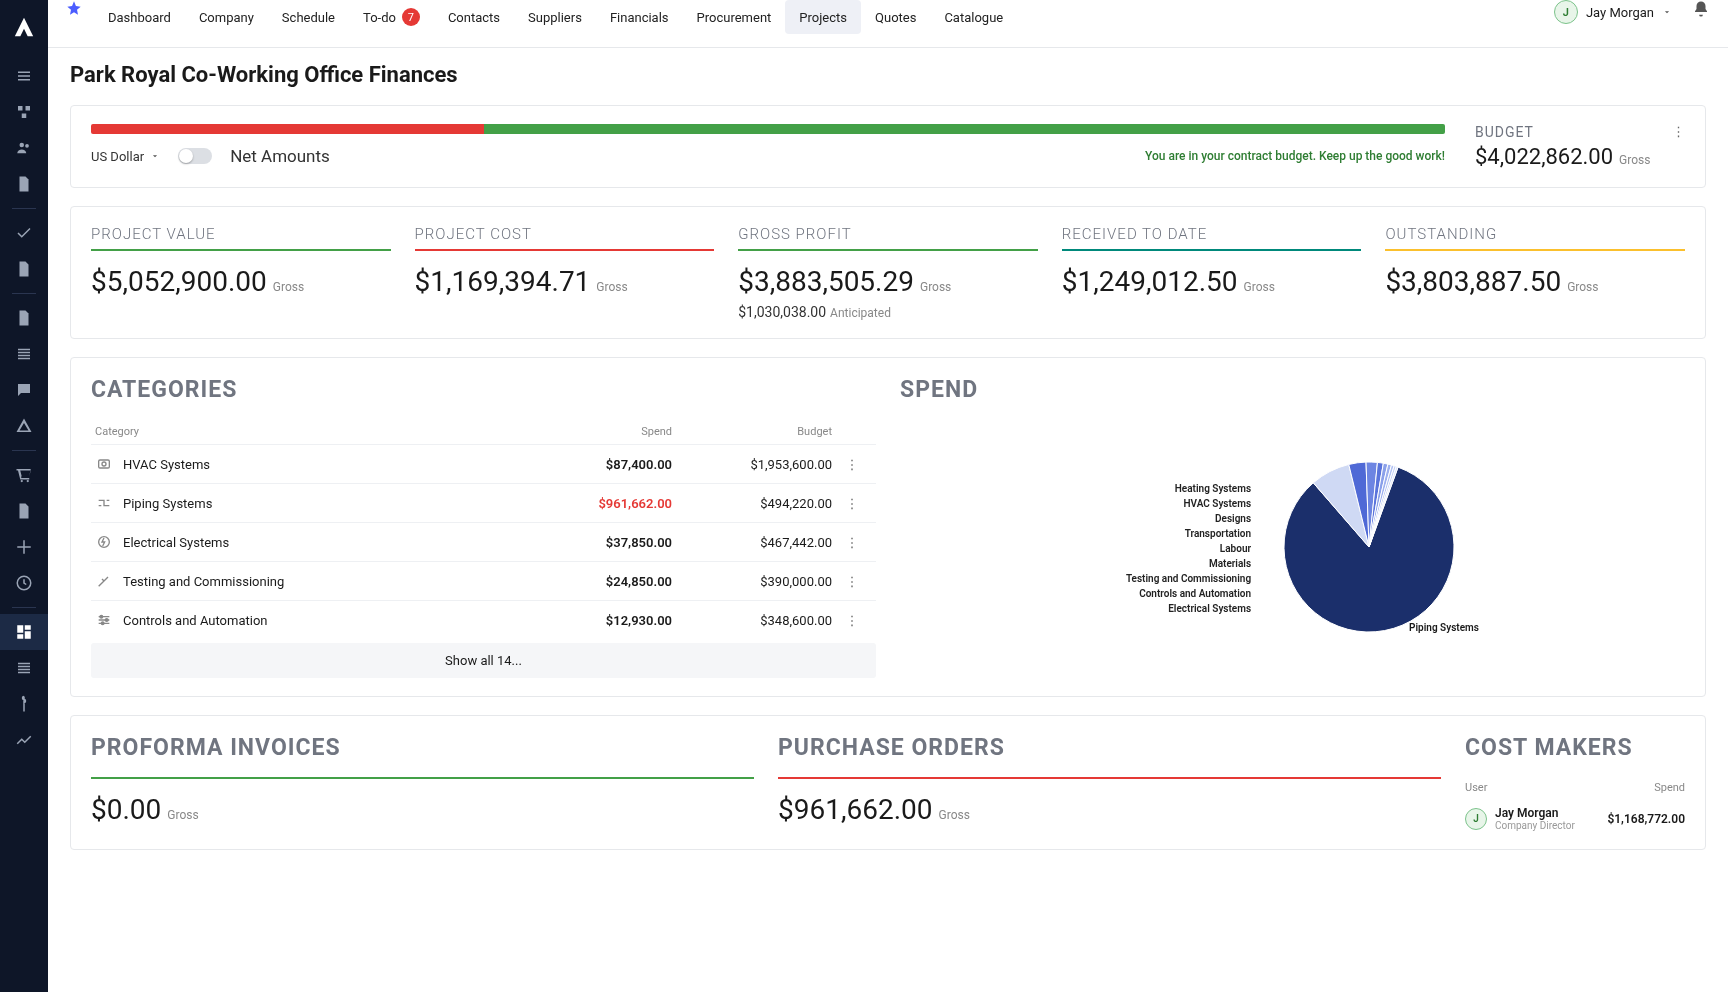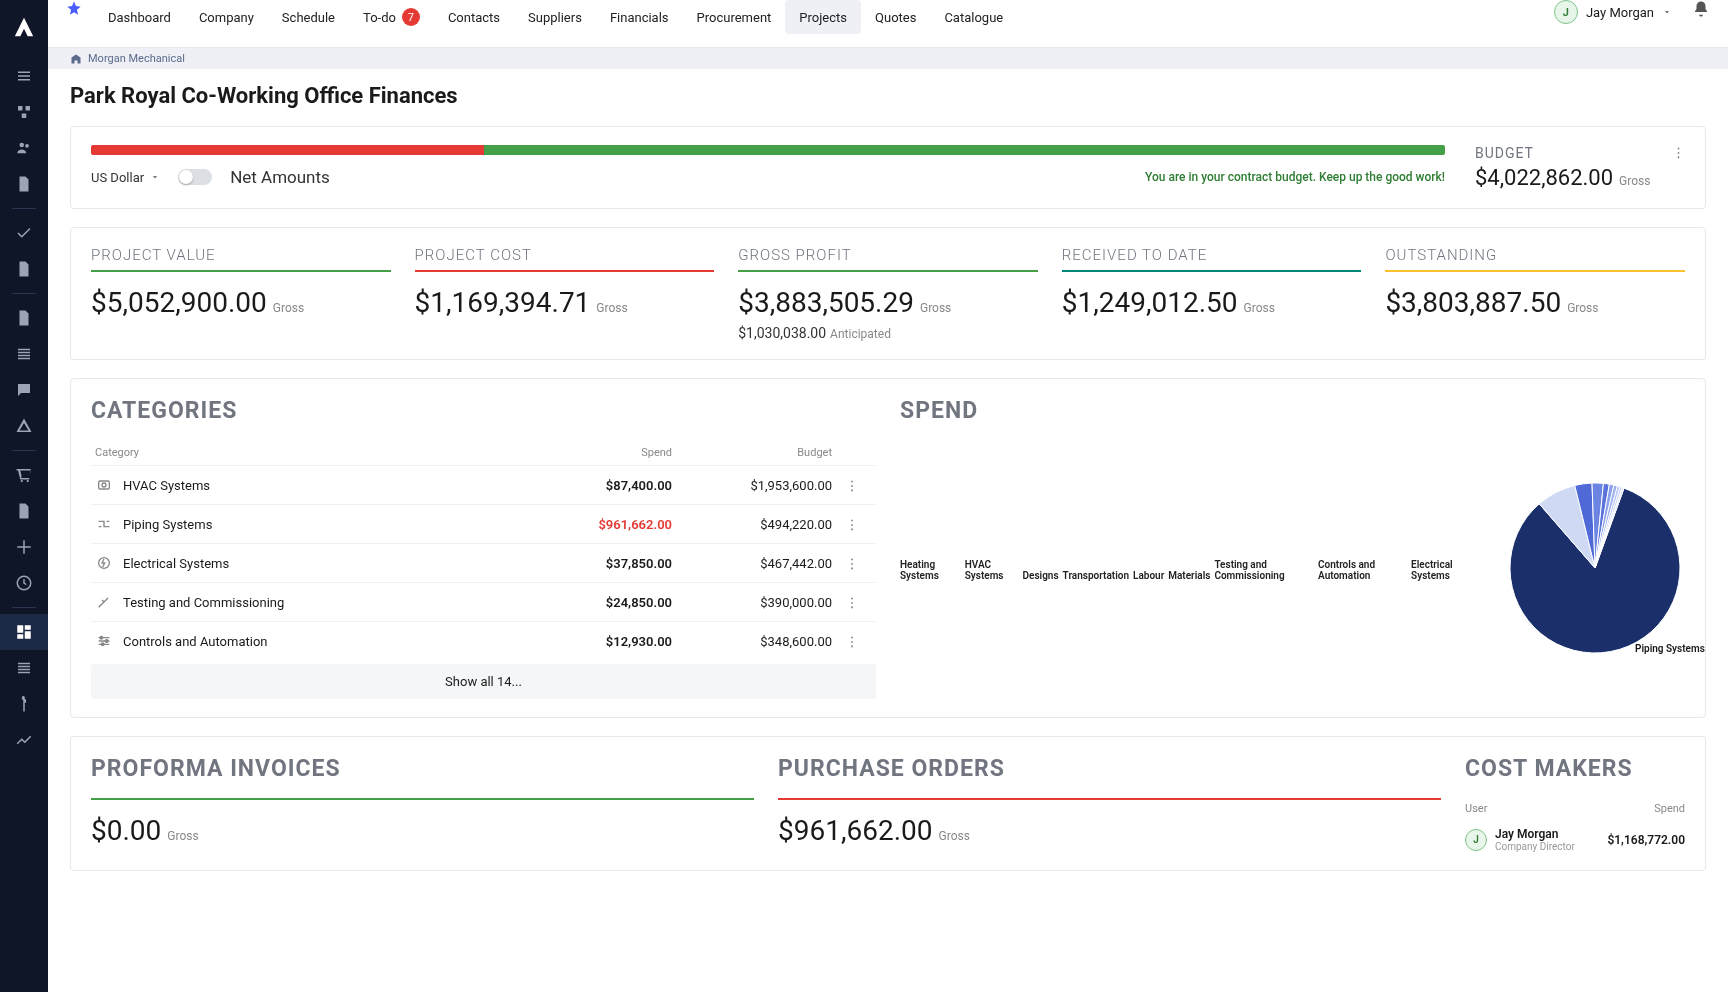--- a/index.html
+++ b/index.html
@@ -61,21 +61,21 @@
 .cat-header { display: grid; grid-template-columns: 1fr 140px 160px 40px; font-size: 11px; color: #888; padding: 6px 4px; }
 .cat-row { display: grid; grid-template-columns: 1fr 140px 160px 40px; align-items: center; padding: 10px 4px; border-top: 1px solid #eef0f3; font-size: 13px; }
 .cat-name { display: flex; align-items: center; gap: 10px; }
 .cat-icon { width: 18px; height: 18px; color: #888; display:flex; align-items:center; justify-content:center;}
 .cat-icon svg { width:16px; height:16px;}
 .cat-row .spend { text-align: right; font-weight: 600; }
 .cat-row .overspend { color: #e53935; }
 .cat-row .budget { text-align: right; }
 .show-all { background: #f5f6f8; text-align: center; padding: 10px; font-size: 13px; border-radius: 3px; cursor: pointer; margin-top:4px;}
 .pie-wrap { flex:1; display:flex; align-items:center; justify-content:center; gap:8px;}
-.pie-labels { display:flex; flex-direction:row; align-items:flex-end; gap:4px; font-size:10px; font-weight:600; color:#222;}
+.pie-labels { display:flex; flex-direction:column; align-items:flex-end; gap:4px; font-size:10px; font-weight:600; color:#222;}
 .pie-svg { width:200px; height:200px;}
 .bottom-row { display:flex; gap:24px;}
 .bottom-card { flex:1;}
 .bottom-card.cost-makers { flex:0 0 220px;}
 .cm-header { display:flex; justify-content:space-between; font-size:11px; color:#888; padding:4px 0;}
 .cm-row { display:flex; align-items:center; gap:8px; padding-top:8px;}
 .cm-row .avatar { width:22px; height:22px; border-radius:50%; background:#e8f5e9; border:1px solid #7cc38b; color:#2e7d32; display:flex; align-items:center; justify-content:center; font-size:10px; font-weight:600;}
 .cm-name { font-size:12px; font-weight:600;}
 .cm-role { font-size:10px; color:#999;}
 .cm-spend { margin-left:auto; font-size:12px; font-weight:600;}
@@ -220,26 +220,20 @@
         <span>Jay Morgan</span>
         <svg width="10" height="10" viewBox="0 0 24 24" fill="#555">
             <path d="M7 10l5 5 5-5z"></path>
           </svg>
       </div>
       <span class="bell"><svg width="18" height="18" viewBox="0 0 24 24" fill="currentColor">
             <path d="M12 2a6 6 0 0 0-6 6v4l-2 3v1h16v-1l-2-3V8a6 6 0 0 0-6-6zm0 20a2.5 2.5 0 0 0 2.5-2.5h-5A2.5 2.5 0 0 0 12 22z"></path>
           </svg></span>
     </div>
 
-    <div class="breadcrumb">
-      <svg viewBox="0 0 24 24" fill="currentColor">
-          <path d="M3 21V9l9-6 9 6v12h-6v-6H9v6H3z"></path>
-        </svg>
-      <a style="color:#5a6b8c; text-decoration:none;">Morgan Mechanical</a>
-    </div>
 
     <div class="page-title">Park Royal Co-Working Office Finances</div>
 
     <div class="content">
 
       <div class="card budget-card">
         <div class="progress-wrap">
           <div class="progress-col">
             <div class="progress-bar">
               <div class="red" id="pb-red" style="width: 29%;"></div>

